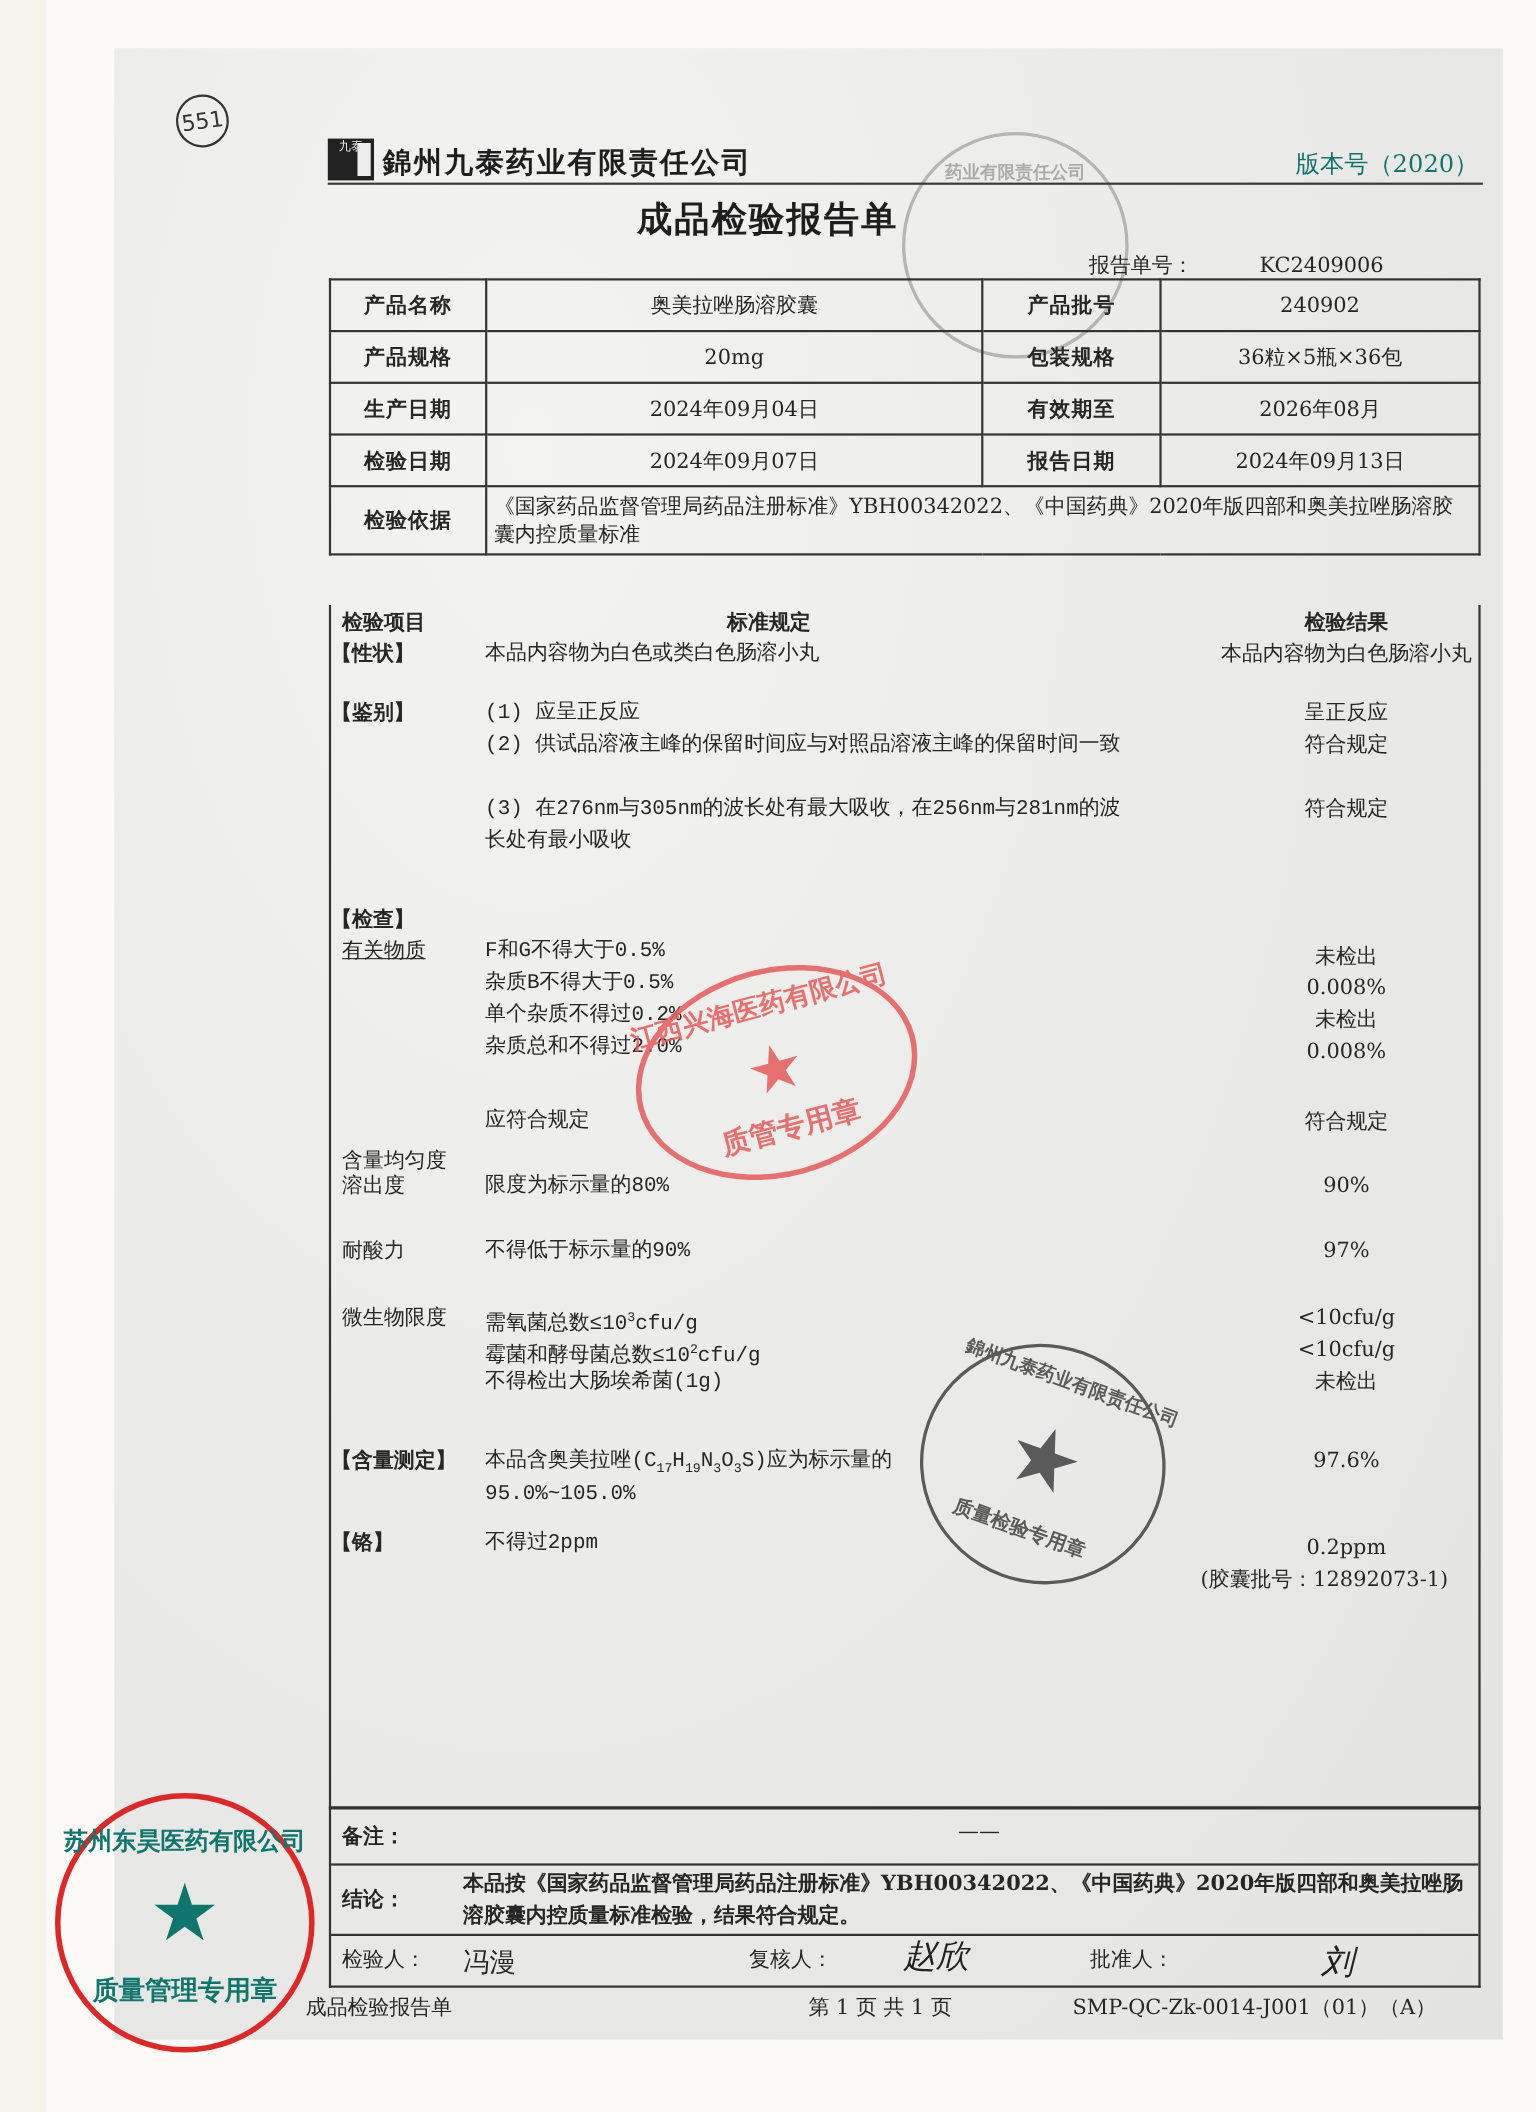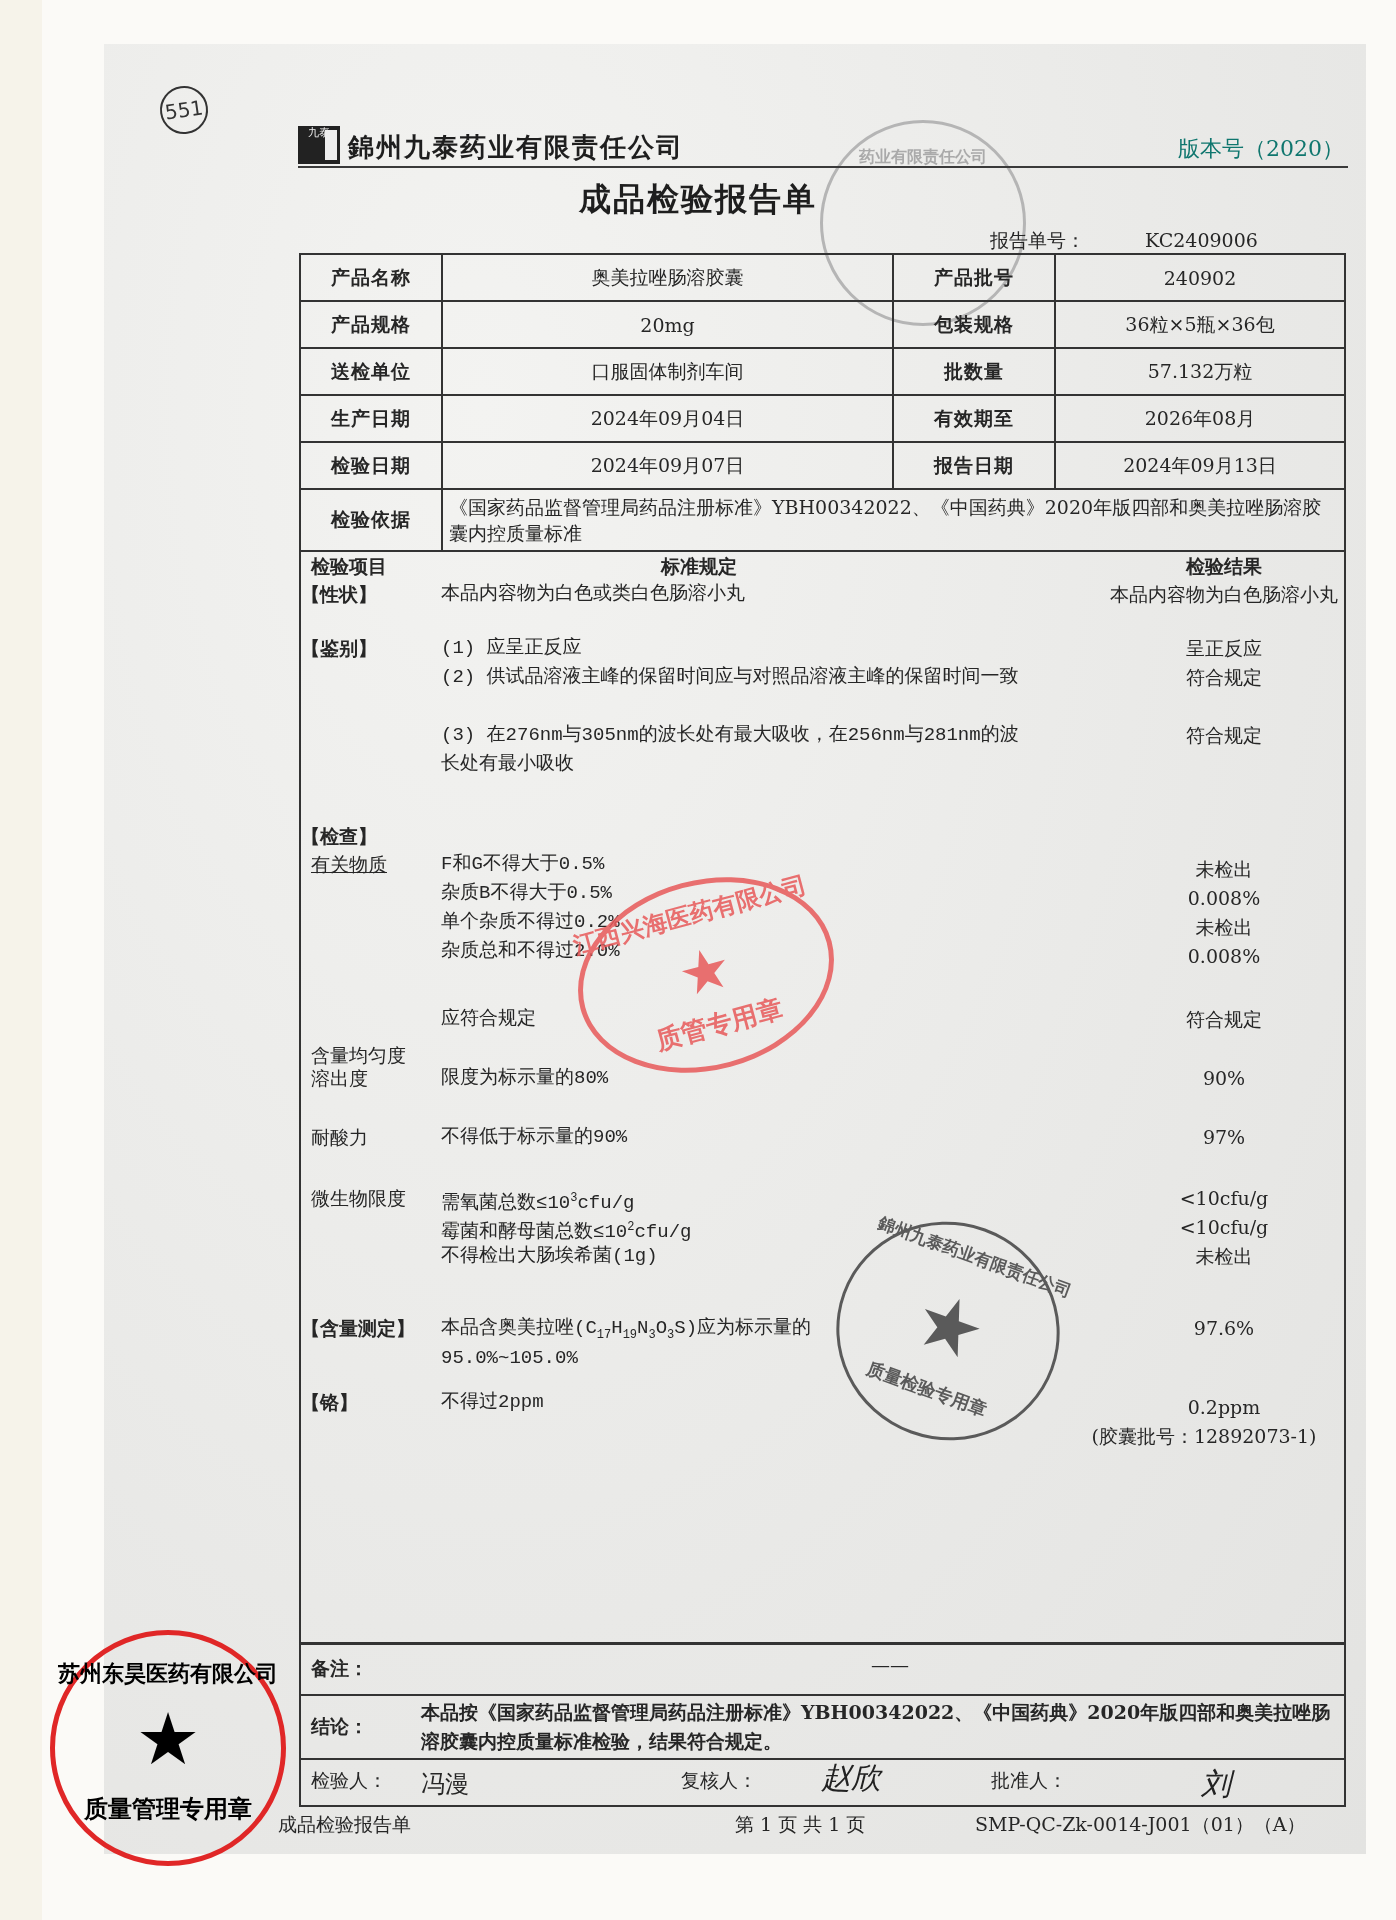--- a/index.html
+++ b/index.html
@@ -58,21 +58,21 @@
   .footer-box {
     position:absolute; left:299px; top:1642px; width:1043px; height:163px;
     border-left:2px solid #333; border-right:2px solid #333; border-bottom:2px solid #333;
   }
   .frow { position:absolute; left:0; width:100%; border-bottom:2px solid #333; }
   .flbl { position:absolute; left:10px; font-weight:bold; font-size:19px; }
   .ftxt { position:absolute; left:120px; right:10px; font-size:19px; line-height:29px; font-weight:bold; }
   .bottom-line { position:absolute; top:1812px; font-size:19px; }
 
   .stamp-red {
-    position:absolute; border:5px solid #e02727; border-radius:50%; color:#000000;
+    position:absolute; border:5px solid #e02727; border-radius:50%; color:#0f766e;
     font-family:"DejaVu Sans", sans-serif;
   }
   .stamp-grey { position:absolute; border:3px solid #5a5a5a; border-radius:50%; color:#5a5a5a; font-family:"DejaVu Sans", sans-serif; }
   .stamp-text { position:absolute; width:100%; text-align:center; font-weight:bold; }
   .star { position:absolute; left:50%; transform:translateX(-50%); }
   .sig { position:absolute; font-family:"DejaVu Sans", sans-serif; font-style:italic; font-size:30px; color:#222; }
 </style>
 </head>
 <body>
 
@@ -104,26 +104,20 @@
     <td class="lbl">产品名称</td>
     <td class="val">奥美拉唑肠溶胶囊</td>
     <td class="lbl2">产品批号</td>
     <td>240902</td>
   </tr>
   <tr>
     <td class="lbl">产品规格</td>
     <td class="val">20mg</td>
     <td class="lbl2">包装规格</td>
     <td>36粒×5瓶×36包</td>
-  </tr>
-  <tr>
-    <td class="lbl">送检单位</td>
-    <td class="val">口服固体制剂车间</td>
-    <td class="lbl2">批数量</td>
-    <td>57.132万粒</td>
   </tr>
   <tr>
     <td class="lbl">生产日期</td>
     <td class="val">2024年09月04日</td>
     <td class="lbl2">有效期至</td>
     <td>2026年08月</td>
   </tr>
   <tr>
     <td class="lbl">检验日期</td>
     <td class="val">2024年09月07日</td>

